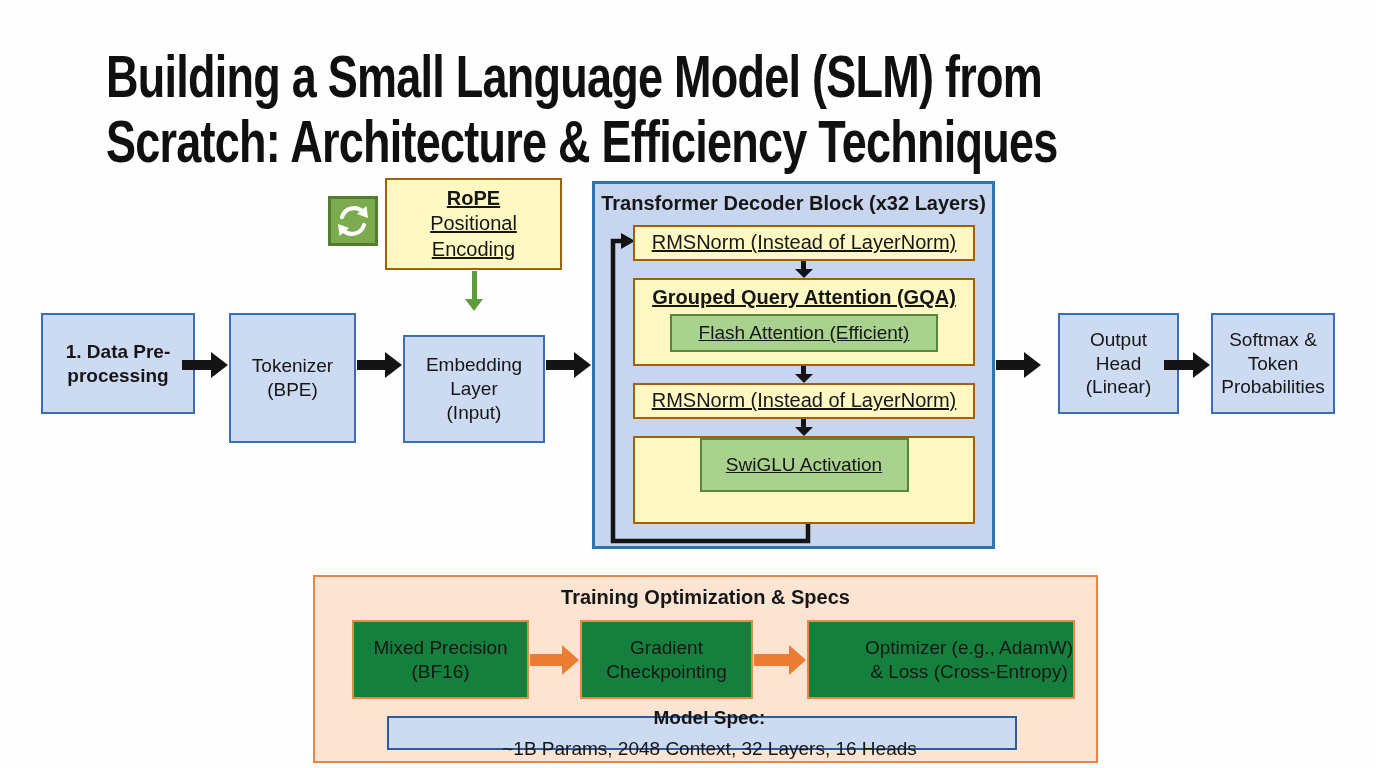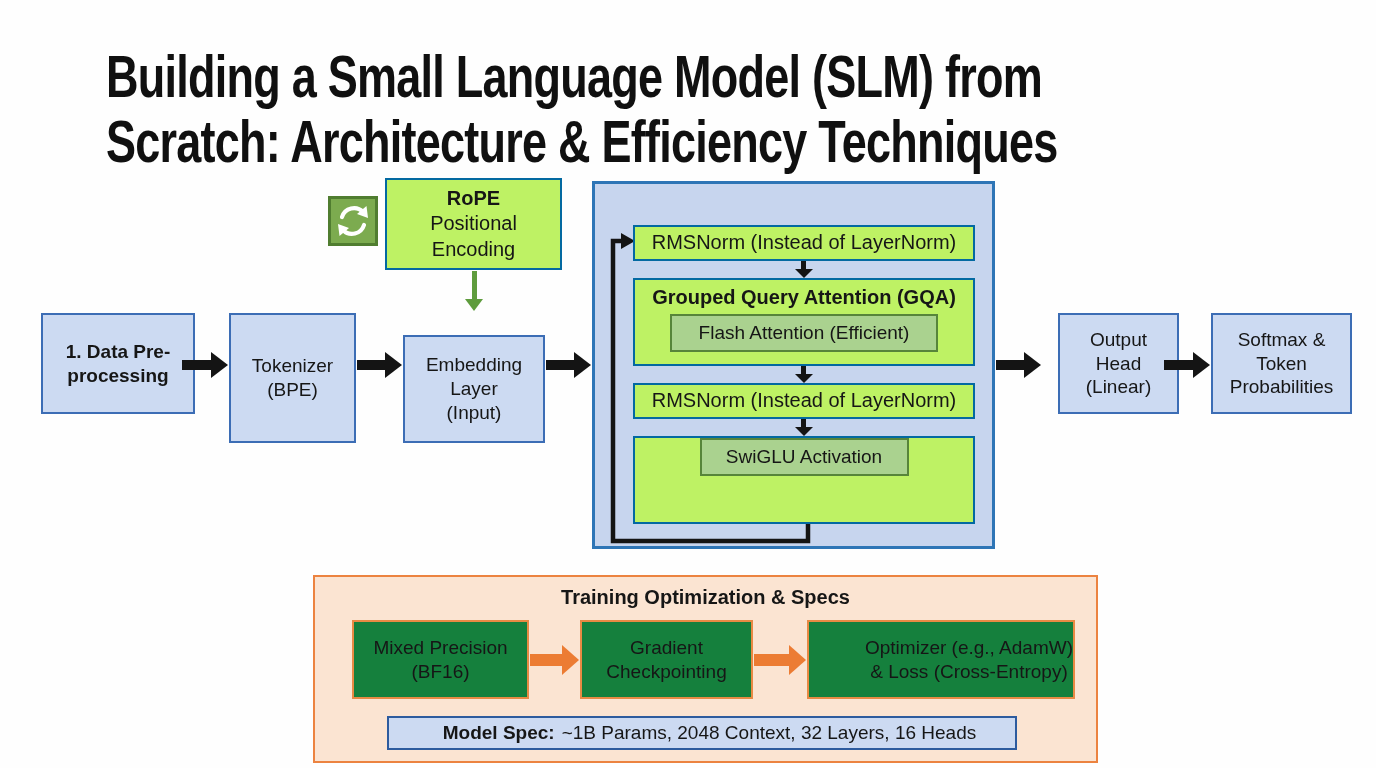--- a/index.html
+++ b/index.html
@@ -14,21 +14,21 @@
     transform:scaleX(0.75);transform-origin:0 0;
     white-space:pre-line;color:#101010;
   }
   
   .bx{
     position:absolute;box-sizing:border-box;display:flex;flex-direction:column;
     align-items:center;justify-content:center;text-align:center;
     font-size:19px;line-height:1.26;white-space:pre-line;
   }
   .blue{background:#ccdaf2;border:2px solid #3c6db5;}
-  .greenL{background:#bef264;border:2px solid #0369a1;}
+  .greenL{background:#fef9c3;border:2px solid #a16207;text-decoration:underline;}
   .greenD{background:#aad28f;border:2px solid #57853a;}
   .orangeI{background:#15803d;border:2px solid #e88a44;}
   .specbx{background:#ccdaf2;border:2px solid #2d5b9e;}
   .b{font-weight:bold;}
   
   .barrow{position:absolute;height:26px;}
   .barrow .shaft{position:absolute;left:0;right:15px;top:8px;height:10px;background:#141414;}
   .barrow .tip{position:absolute;right:0;top:0;width:0;height:0;
     border-top:13px solid transparent;border-bottom:13px solid transparent;border-left:17px solid #141414;}
   
@@ -54,21 +54,21 @@
   .dec-title{position:absolute;top:8px;left:0;width:100%;text-align:center;
     font-size:20px;font-weight:bold;}
   .dec-box{font-size:20px;}
   .gq-title{font-size:20px;font-weight:bold;margin:5px 0 4px 0;}
   .innerwrap{display:flex;justify-content:center;width:100%;}
   
   .train{position:absolute;left:313px;top:575px;width:785px;height:188px;box-sizing:border-box;
     background:#fbe4d2;border:2px solid #ec8340;}
   .train-title{position:absolute;top:9px;left:0;width:100%;text-align:center;
     font-size:20px;font-weight:bold;}
-  .spec-line{flex-direction:row;gap:7px;white-space:nowrap;padding-left:15px;}
+  .spec-line{flex-direction:column;gap:7px;white-space:nowrap;padding-left:15px;}
   
   .rope-ico{position:absolute;left:328px;top:196px;width:50px;height:50px;}
 </style>
 </head>
 <body>
 
 <div class="stage">
 
   <div class="title">Building a Small Language Model (SLM) from
 Scratch: Architecture &amp; Efficiency Techniques</div>
@@ -119,20 +119,21 @@
 Layer
 (Input)</span>
   </div>
 
   <div class="barrow" style="left:546px;top:352px;width:45px;">
     <div class="shaft"></div>
       <div class="tip"></div>
   </div>
 
   <div class="decoder">
+    <div class="dec-title">Transformer Decoder Block (x32 Layers)</div>
 
     <svg style="position:absolute;left:0;top:0;" width="397" height="362" viewBox="0 0 397 362">
       <path d="M 213 338 L 213 357 L 18 357 L 18 57 L 27 57" fill="none" stroke="#141414" stroke-width="4.5"></path>
       <polygon points="26,49 26,65 40,57" fill="#141414"></polygon>
     </svg>
 
     <div class="bx greenL dec-box" style="left:38px;top:41px;width:342px;height:36px;">
       <span>RMSNorm (Instead of LayerNorm)</span>
     </div>
 
@@ -159,21 +160,21 @@
       <span>RMSNorm (Instead of LayerNorm)</span>
     </div>
 
     <div class="varrow" style="left:200px;top:235px;height:17px;">
       <div class="shaft"></div>
         <div class="tip"></div>
     </div>
 
     <div class="bx greenL" style="left:38px;top:252px;width:342px;height:88px;justify-content:flex-start;">
       <div class="innerwrap">
-        <div class="bx greenD" style="position:relative;width:209px;height:38px;">
+        <div class="bx greenD" style="position:relative;width:209px;height:54px;">
           <span>SwiGLU Activation</span>
         </div>
       </div>
     </div>
   </div>
 
   <div class="barrow" style="left:996px;top:352px;width:45px;">
     <div class="shaft"></div>
       <div class="tip"></div>
   </div>
@@ -182,21 +183,21 @@
     <span>Output
 Head
 (Linear)</span>
   </div>
 
   <div class="barrow" style="left:1164px;top:352px;width:46px;">
     <div class="shaft"></div>
       <div class="tip"></div>
   </div>
 
-  <div class="bx blue" style="left:1211px;top:313px;width:141px;height:101px;">
+  <div class="bx blue" style="left:1211px;top:313px;width:124px;height:101px;">
     <span>Softmax &amp;
 Token
 Probabilities</span>
   </div>
 
   <div class="train">
     <div class="train-title">Training Optimization &amp; Specs</div>
 
     <div class="bx orangeI" style="left:37px;top:43px;width:177px;height:79px;">
       <span>Mixed Precision

